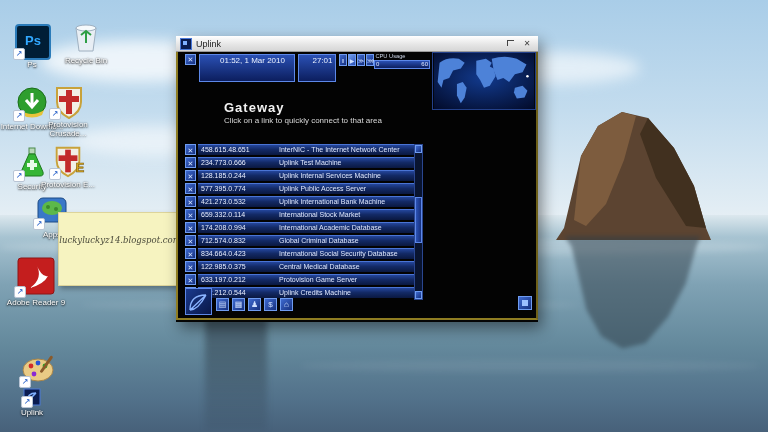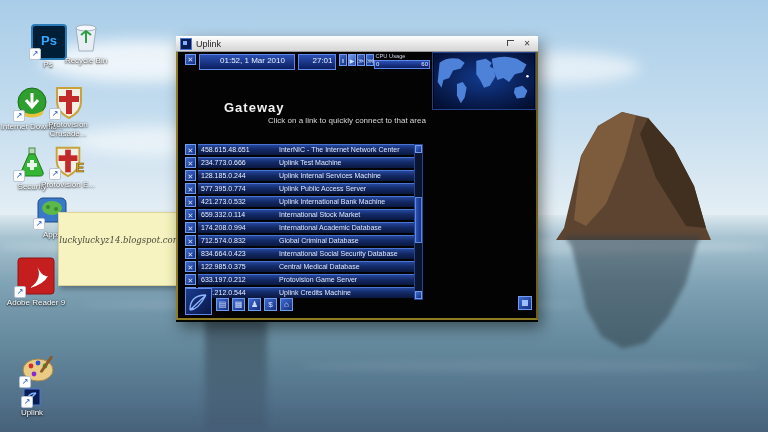--- a/index.html
+++ b/index.html
@@ -39,32 +39,32 @@
   .titlebar .app-ico{width:10px;height:10px;background:#0a1c50;border:1px solid #4a78d8;margin-right:4px;}
   .titlebar .app-ico div{width:4px;height:4px;margin:2px;background:#7fb0ff;}
   .titlebar .ttl{font-size:9px;color:#222;flex:1;}
   .cap-btn{width:14px;height:11px;margin-left:3px;text-align:center;font-size:8px;line-height:11px;color:#444;cursor:pointer;}
   .max-glyph{display:inline-block;width:6px;height:5px;border:1px solid #444;border-bottom:none;border-right:none;}
   .client{position:absolute;left:0;top:16px;width:358px;height:266px;background:#030303;
        border-left:2px solid #8f7d22;border-right:2px solid #6e6019;border-bottom:2px solid #8f7d22;box-sizing:content-box;}
   
   .sqbtn{position:absolute;background:linear-gradient(135deg,#3e6ad0,#16307e);border:1px solid #6f9cf0;
        box-sizing:border-box;color:#cfe0ff;text-align:center;cursor:pointer;}
-  .blue-box{position:absolute;height:16px;background:linear-gradient(180deg,#2a50b4,#0c1e5e);
+  .blue-box{position:absolute;height:28px;background:linear-gradient(180deg,#2a50b4,#0c1e5e);
        border:1px solid #5d88e8;box-sizing:border-box;color:#eaf1ff;font-size:8px;line-height:10px;text-align:center;padding-left:11px;}
   .cpu{position:absolute;left:196px;top:1px;width:56px;height:18px;}
   .cpu .cl{font-size:6px;transform:scale(.95);color:#cfd8ea;line-height:7px;}
   .cpu .track{position:relative;height:7px;background:linear-gradient(180deg,#2a50b4,#0c1e5e);
        border:1px solid #5d88e8;font-size:6px;color:#dfe8ff;}
   .cpu .track .mn{position:absolute;left:1px;top:0;}
   .cpu .track .mx{position:absolute;right:1px;top:0;}
   .map{position:absolute;left:254px;top:0px;width:104px;height:58px;border:1px solid #23408a;box-sizing:border-box;cursor:pointer;}
   
   .g-title{position:absolute;left:46px;top:48px;font-size:13px;font-weight:bold;color:#f2f2f2;letter-spacing:1px;}
-  .g-sub{position:absolute;left:46px;top:64px;font-size:8px;color:#d8d8d8;margin-left:44px;}
+  .g-sub{position:absolute;left:46px;top:64px;font-size:8px;color:#d8d8d8;}
   .links{position:absolute;left:7px;top:92px;width:240px;}
   .lrow{position:relative;height:13px;}
   .lrow .del{position:absolute;left:0;top:0;width:11px;height:11px;font-size:7px;line-height:11px;}
   .lrow .bar{position:absolute;left:13px;top:0;width:221px;height:11px;cursor:pointer;
        background:linear-gradient(180deg,#24469c 0%,#132a66 45%,#0a1840 100%);
        border-top:1px solid #4a74d4;box-sizing:border-box;display:flex;}
   .lrow .ip{font-size:7px;color:#e8eeff;line-height:10px;padding-left:3px;width:78px;
        white-space:nowrap;overflow:hidden;}
   .lrow .nm{font-size:7px;color:#dfe8ff;line-height:10px;white-space:nowrap;overflow:hidden;flex:1;}
   .vscroll{position:absolute;left:236px;top:92px;width:9px;height:156px;background:#091430;border:1px solid #2a4690;box-sizing:border-box;}
@@ -92,21 +92,21 @@
 <svg class="rock" viewBox="0 0 180 132">
   <polygon points="28,120 45,48 62,18 86,4 112,10 138,40 158,78 170,120 175,132 20,132" fill="#5c4431"></polygon>
   <polygon points="45,48 62,18 86,4 100,8 88,52 70,96 50,118 38,112" fill="#7d5c3e"></polygon>
   <polygon points="112,10 138,40 158,78 170,120 150,118 120,70 104,26" fill="#41301f"></polygon>
 </svg>
 <svg class="rock-reflect" viewBox="0 0 180 132">
   <polygon points="28,120 45,48 62,18 86,4 112,10 138,40 158,78 170,120 175,132 20,132" fill="#2e3c46"></polygon>
 </svg>
 <div class="dark-streak"></div>
 
-<div class="dicon" style="left:16px;top:24px;">
+<div class="dicon" style="left:0px;top:24px;">
   <div class="art">
       <div class="ps-art">Ps</div>
     <span class="sc-arrow">↗</span>
     </div>
   <div class="lbl">Ps</div>
 </div>
 
 <div class="dicon" style="left:54px;top:20px;">
   <div class="art">
     <svg width="34" height="34" viewBox="0 0 34 34">

